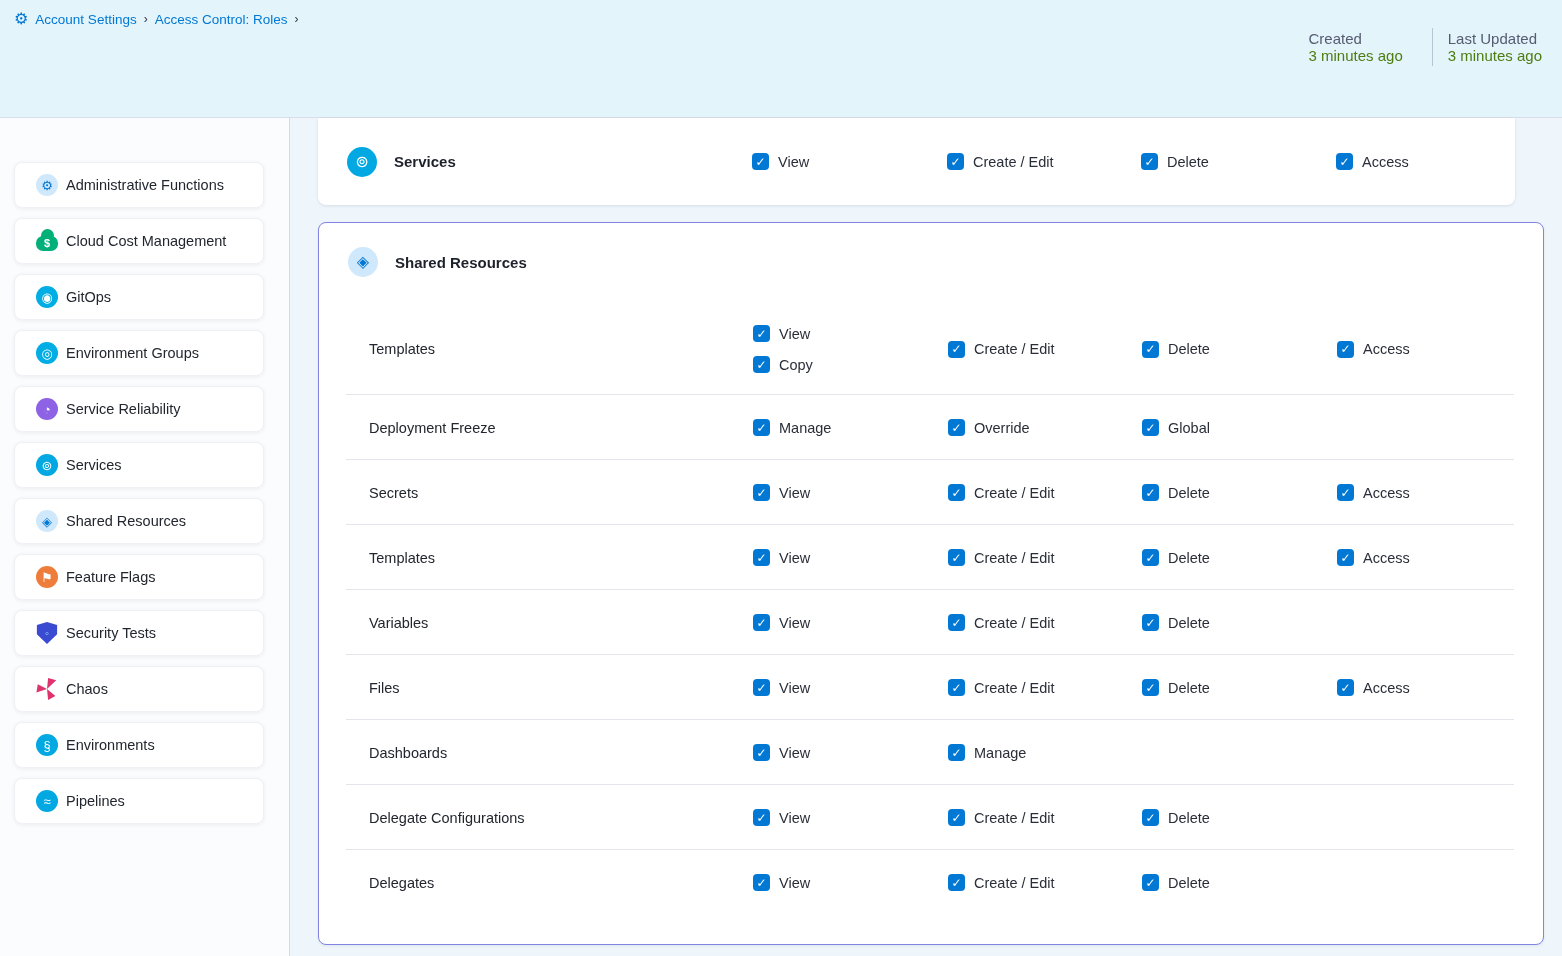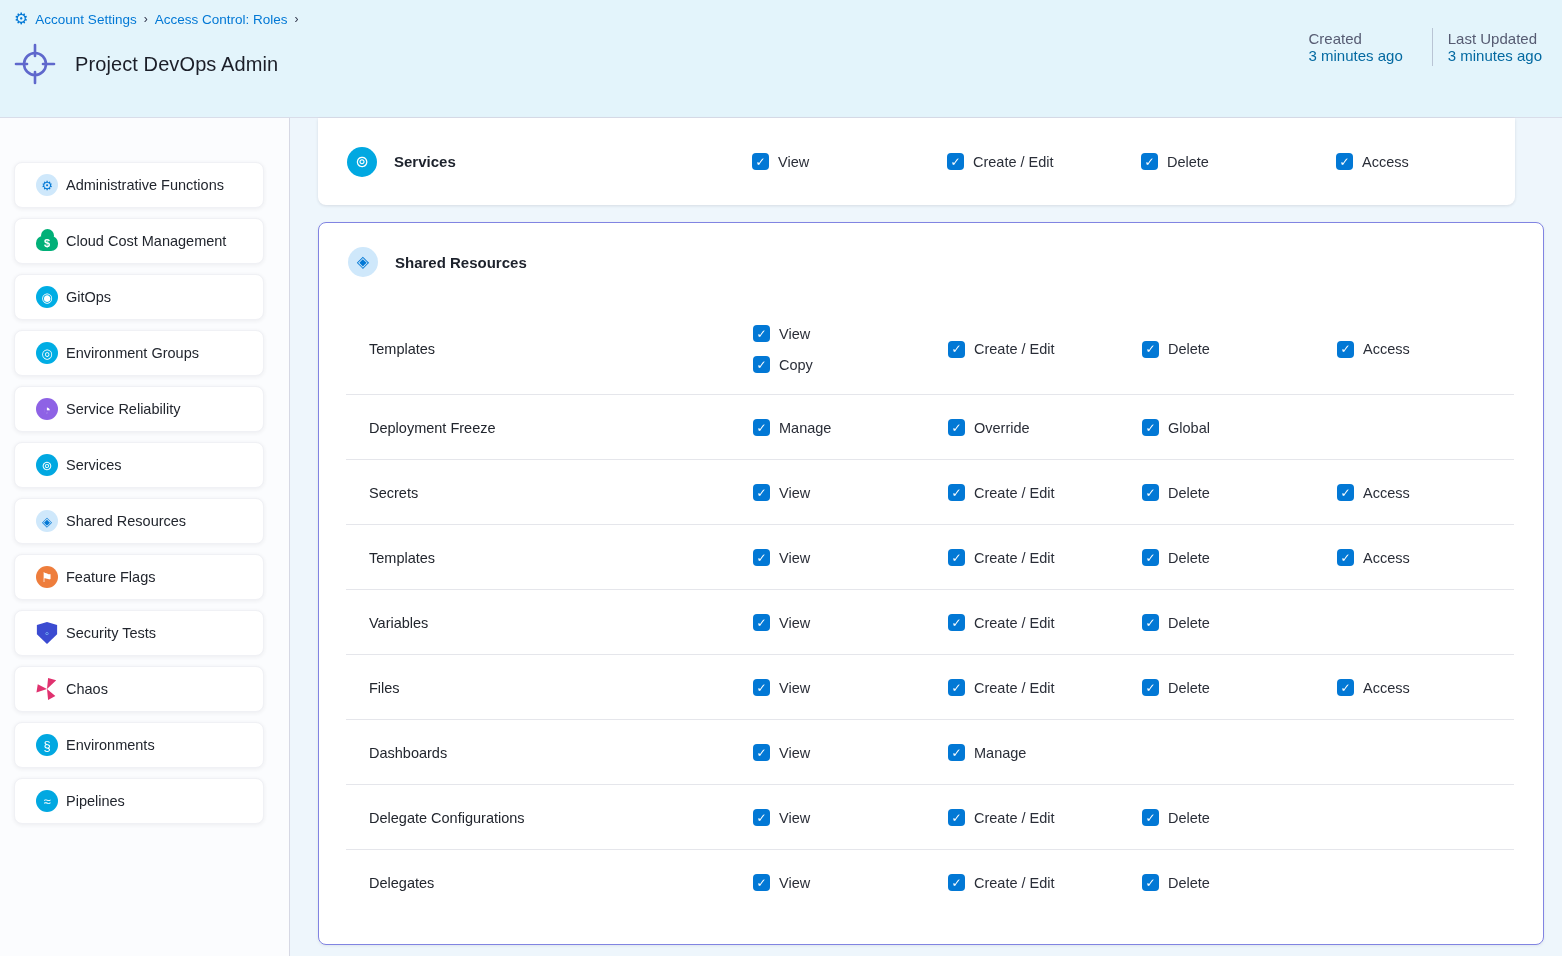--- a/index.html
+++ b/index.html
@@ -31,21 +31,21 @@
   }
   .page-title { font-size: 20px; font-weight: 500; color: #1b1e28; letter-spacing: .1px; }
   .meta {
     position: absolute; top: 28px; right: 20px;
     display: flex; align-items: stretch;
     color: #474c62; font-size: 15px;
   }
   .meta .col { display: flex; flex-direction: column; padding: 2px 0; }
   .meta .col + .col { border-left: 1px solid #b9c4d4; margin-left: 29px; padding-left: 15px; }
   .meta .m-label { color: #565b72; }
-  .meta .m-value { color: #0369a1; }
+  .meta .m-value { color: #4d7c0f; }
 
   
   .layout { display: flex; height: 838px; }
   .sidebar {
     width: 290px; flex: 0 0 290px;
     background: #fbfcfe;
     border-right: 1px solid #d6d8e4;
     padding-top: 44px;
   }
   .sidebar-item {
@@ -140,32 +140,20 @@
 <body>
 
 <div class="header">
   <div class="breadcrumb" id="breadcrumb">
       <span class="gear">⚙</span>
       <a>Account Settings</a>
       <span class="sep">›</span>
       <a>Access Control: Roles</a>
       <span class="sep">›</span>
     </div>
-  <div class="title-row">
-    <svg width="44" height="44" viewBox="0 0 44 44">
-      <g fill="none" stroke="#5f68cc" stroke-width="2.6" stroke-linecap="round">
-        <circle cx="22" cy="22" r="11"></circle>
-        <line x1="22" y1="3" x2="22" y2="14"></line>
-        <line x1="22" y1="30" x2="22" y2="41"></line>
-        <line x1="3" y1="22" x2="14" y2="22"></line>
-        <line x1="30" y1="22" x2="41" y2="22"></line>
-      </g>
-    </svg>
-    <div class="page-title">Project DevOps Admin</div>
-  </div>
   <div class="meta">
     <div class="col">
       <span class="m-label">Created</span>
       <span class="m-value">3 minutes ago</span>
     </div>
     <div class="col">
       <span class="m-label">Last Updated</span>
       <span class="m-value">3 minutes ago</span>
     </div>
   </div>

